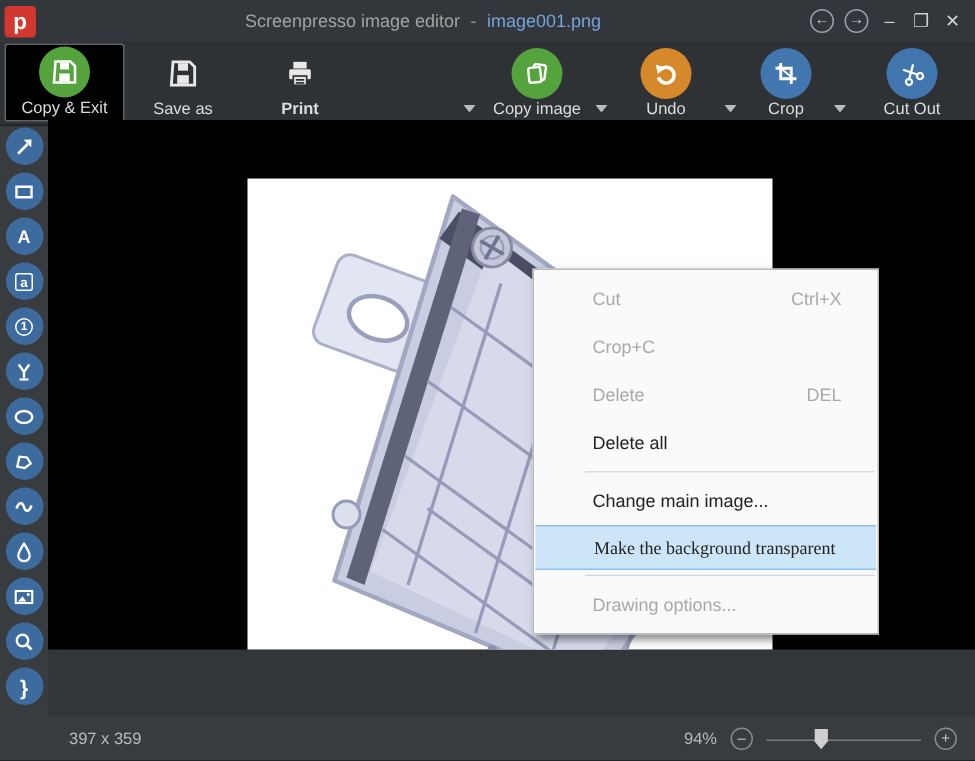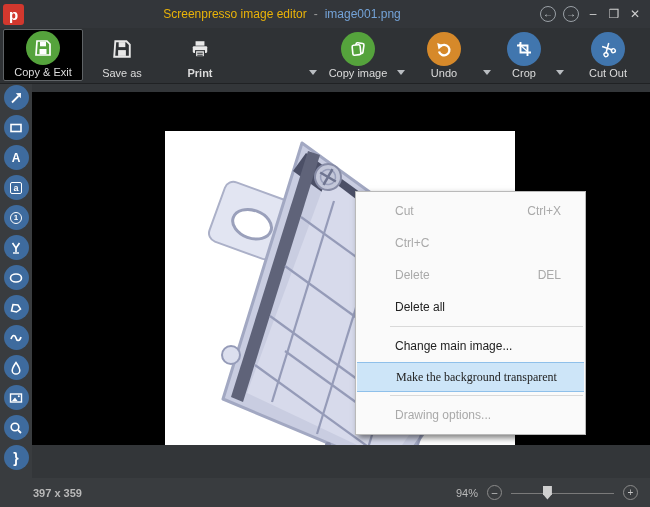--- a/index.html
+++ b/index.html
@@ -16,21 +16,21 @@
   }
   .app-icon {
     width:21px; height:21px; margin-left:3px; border-radius:3px;
     background:#d2382e; color:#fff; font-weight:bold; font-size:15px;
     display:flex; align-items:center; justify-content:center;
   }
   .title-center {
     flex:1; display:flex; justify-content:center; align-items:center; gap:7px;
     font-size:12px;
   }
-  .title-main { color:#eab308; }
+  .title-main { color:#a3a3a3; }
   .title-dash { color:#9a9a9a; }
   .title-file { color:#74a3d8; }
   .tb-controls { display:flex; align-items:center; gap:7px; margin-right:8px; }
   .nav-circ {
     width:16px; height:16px; border:1px solid #9aa0a6; border-radius:50%;
     color:#c9ced2; font-size:10px; line-height:14px; text-align:center; cursor:default;
   }
   .win-btn { color:#cfcfcf; font-size:12px; width:14px; text-align:center; cursor:default; }
   
   .toolbar {
@@ -60,21 +60,21 @@
     width:25px; height:25px; border-radius:50%; background:#3e6b9e; flex:0 0 25px;
     display:flex; align-items:center; justify-content:center; cursor:default;
     color:#fff;
   }
   .stool .glyph { font-size:12px; font-weight:bold; color:#fff; line-height:1; }
   .stool .boxed { border:1.3px solid #fff; border-radius:2px; font-size:9px; font-weight:bold; padding:0 2px; }
   .stool .circled { border:1.3px solid #fff; border-radius:50%; font-size:8px; font-weight:bold; width:12px; height:12px; line-height:10px; text-align:center; }
   .stool .brace { font-size:14px; font-weight:bold; }
   
   .canvas {
-    position:absolute; left:32px; top:92px; width:618px; height:353px;
+    position:absolute; left:32px; top:80px; width:618px; height:353px;
     background:#000; overflow:hidden;
   }
   .image-view { position:absolute; left:133px; top:39px; width:350px; height:325px; background:#fff; }
   
   .menu {
     position:absolute; left:355px; top:183px; width:231px;
     background:#fafafa; border:1px solid #b9b9b9;
     box-shadow:3px 3px 6px rgba(0,0,0,0.5);
     padding:3px 0; font-size:12px; color:#222;
   }
@@ -88,21 +88,21 @@
   .mitem.highlight {
     background:#cde5f8; border-top:1px solid #8fc0ea; border-bottom:1px solid #8fc0ea;
     height:30px; margin:0 1px;font-family:Liberation Serif, serif;
   }
   .msep { height:1px; background:#d9d9d9; margin:3px 2px 3px 34px; }
   
   .statusbar {
     position:absolute; left:0; top:478px; width:650px; height:29px;
     background:#393c3f; display:flex; align-items:center; font-size:11px; color:#b9b9b9;
   }
-  .size-label { margin-left:33px;font-weight:bold; }
+  .size-label { margin-left:46px; }
   .zoom-cluster { margin-left:auto; margin-right:12px; display:flex; align-items:center; gap:9px; }
   .zoom-circ {
     width:15px; height:15px; border:1px solid #8a8a8a; border-radius:50%;
     color:#c5c5c5; font-size:10px; line-height:13px; text-align:center; cursor:default;
   }
   .zoom-track { position:relative; width:103px; height:14px; cursor:default; }
   .zoom-track .rail { position:absolute; left:0; right:0; top:7px; height:1px; background:#7a7a7a; }
   .zoom-handle {
     position:absolute; left:31%; top:0; width:9px; height:14px; background:#cfcfcf;
     clip-path:polygon(0 0,100% 0,100% 62%,50% 100%,0 62%);
@@ -331,21 +331,21 @@
         <circle cx="163" cy="314" r="3" fill="#8b90ac"></circle>
       </svg>
     </div>
 
     <div class="menu" style="left:323px; top:99px;">
       <div class="mitem disabled">
         <span class="mlabel">Cut</span>
         <span class="mshort">Ctrl+X</span>
       </div>
       <div class="mitem disabled">
-        <span class="mshort">Ctrl+C</span>
+        <span class="mshort">Crop+C</span>
       </div>
       <div class="mitem disabled">
         <span class="mlabel">Delete</span>
         <span class="mshort">DEL</span>
       </div>
       <div class="mitem">
         <span class="mlabel">Delete all</span>
       </div>
       <div class="msep"></div>
       <div class="mitem">

